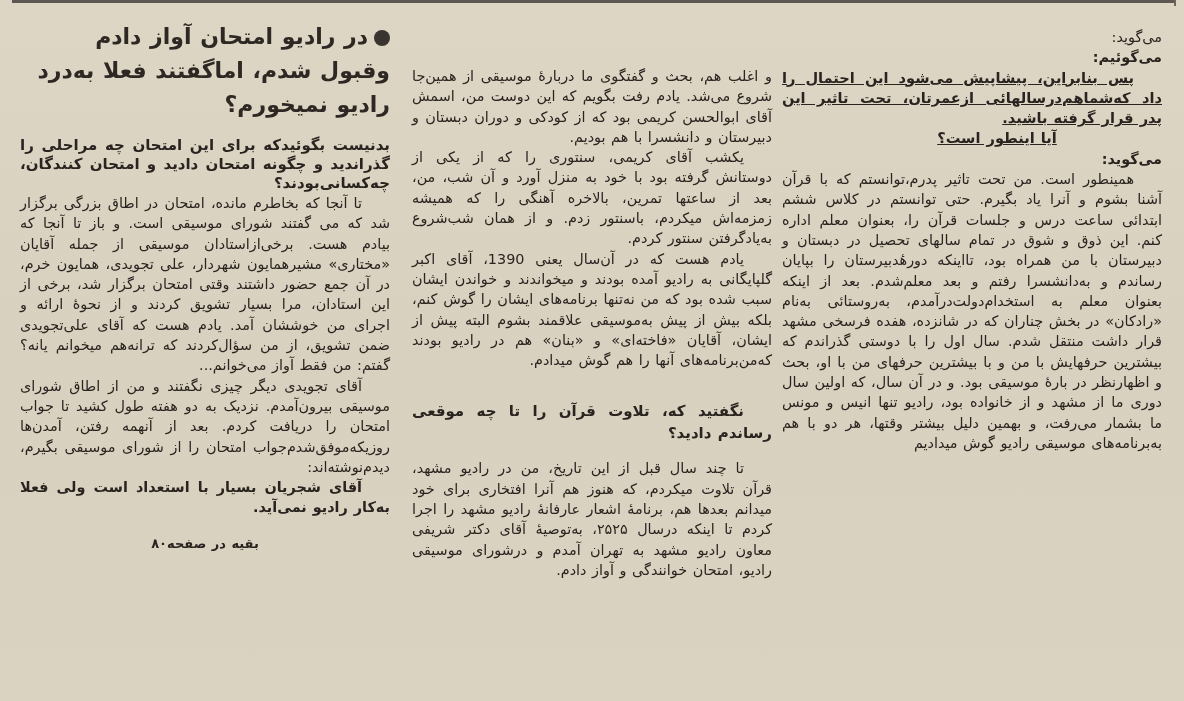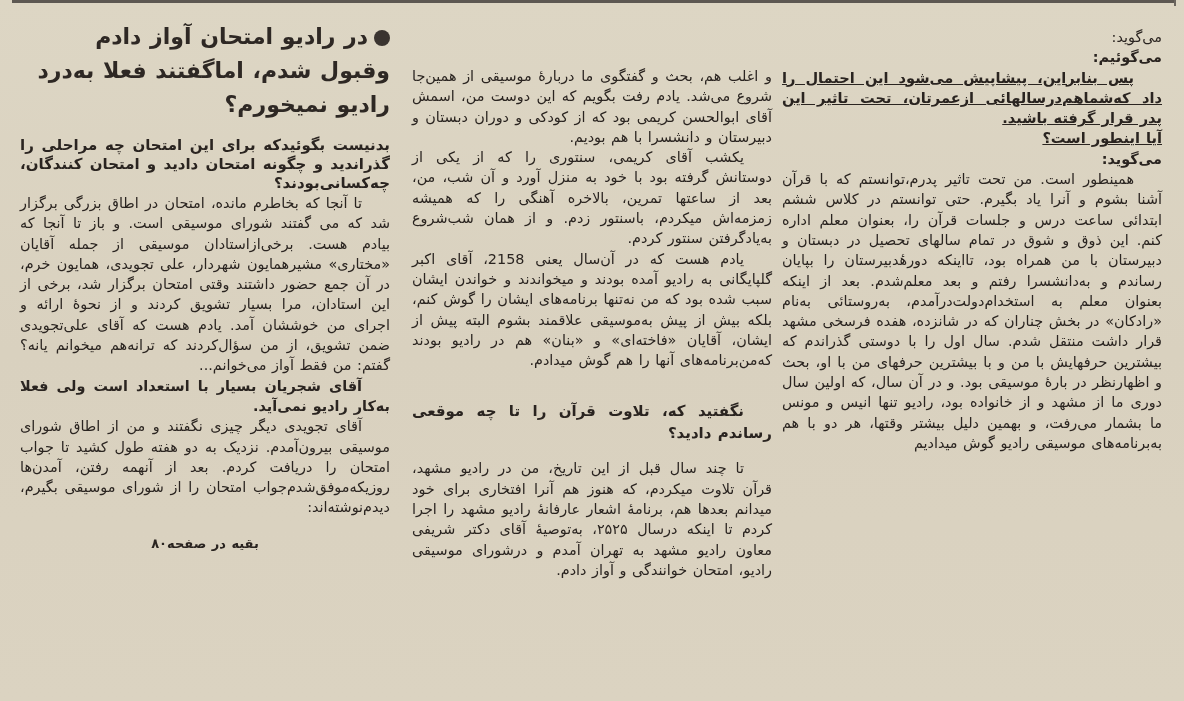--- a/index.html
+++ b/index.html
@@ -26,21 +26,21 @@
       font-size: 14.4px; line-height: 20.3px; word-spacing: 1px;
     }
     .col-right { left: 782px; width: 380px; top: 27px; }
     .col-mid   { left: 412px; width: 360px; top: 26px; margin-top: 40px; }
     .col-left  { left: 20px;  width: 370px; top: 20px; }
     p { margin: 0; }
     .indent { text-indent: 28px; }
     .q { font-weight: bold; font-size: 14.6px; text-decoration: underline; }
     .label { font-weight: normal; padding-right: 0; }
     .label-bold { font-weight: bold; text-align: right; padding-left: 70px; }
-    .label-centre { padding-left: 50px; }
+    .label-centre { text-align: center; padding-left: 50px; }
     .headline {
       font-weight: bold; font-size: 22px; line-height: 34px; text-align: right;
       color: #2e2824;
     }
     .headline .bullet {
       display: inline-block; width: 16px; height: 16px; border-radius: 50%;
       background: #3a3430; margin-left: 6px; vertical-align: middle;
     }
     .subq { font-weight: bold; font-size: 15px; line-height: 19px; text-align: justify; margin-top: 14px; }
     .midq { font-weight: bold; font-size: 15px; line-height: 22px; margin-top: 30px; margin-bottom: 14px; text-indent: 28px; }
@@ -61,28 +61,28 @@
     <p class="label-bold">می‌گوئیم:</p>
     <p class="q indent">پس بنابراین، پیشاپیش می‌شود این احتمال را داد که‌شماهم‌درسالهائی ازعمرتان، تحت تاثیر این پدر قرار گرفته باشید.</p>
     <p class="q label-centre">آیا اینطور است؟</p>
     <p class="label-bold">می‌گوید:</p>
     <p class="indent">همینطور است. من تحت تاثیر پدرم،توانستم که با قرآن آشنا بشوم و آنرا یاد بگیرم. حتی توانستم در کلاس ششم ابتدائی ساعت درس و جلسات قرآن را، بعنوان معلم اداره کنم. این ذوق و شوق در تمام سالهای تحصیل در دبستان و دبیرستان با من همراه بود، تااینکه دورهٔدبیرستان را بپایان رساندم و به‌دانشسرا رفتم و بعد معلم‌شدم. بعد از اینکه بعنوان معلم به استخدام‌دولت‌درآمدم، به‌روستائی به‌نام «رادکان» در بخش چناران که در شانزده، هفده فرسخی مشهد قرار داشت منتقل شدم. سال اول را با دوستی گذراندم که بیشترین حرفهایش با من و با بیشترین حرفهای من با او، بحث و اظهارنظر در بارهٔ موسیقی بود. و در آن سال، که اولین سال دوری ما از مشهد و از خانواده بود، رادیو تنها انیس و مونس ما بشمار می‌رفت، و بهمین دلیل بیشتر وقتها، هر دو با هم به‌برنامه‌های موسیقی رادیو گوش میدادیم</p>
   </div>
 
   <div class="column col-mid">
     <p>و اغلب هم، بحث و گفتگوی ما دربارهٔ موسیقی از همین‌جا شروع می‌شد. یادم رفت بگویم که این دوست من، اسمش آقای ابوالحسن کریمی بود که از کودکی و دوران دبستان و دبیرستان و دانشسرا با هم بودیم.</p>
     <p class="indent">یکشب آقای کریمی، سنتوری را که از یکی از دوستانش گرفته بود با خود به منزل آورد و آن شب، من، بعد از ساعتها تمرین، بالاخره آهنگی را که همیشه زمزمه‌اش میکردم، باسنتور زدم. و از همان شب‌شروع به‌یادگرفتن سنتور کردم.</p>
-    <p class="indent">یادم هست که در آن‌سال یعنی 2158، آقای اکبر گلپایگانی به رادیو آمده بودند و میخواندند و خواندن ایشان سبب شده بود که من نه‌تنها برنامه‌های ایشان را گوش کنم، بلکه بیش از پیش به‌موسیقی علاقمند بشوم البته پیش از ایشان، آقایان «فاخته‌ای» و «بنان» هم در رادیو بودند که‌من‌برنامه‌های آنها را هم گوش میدادم.</p>
+    <p class="indent">یادم هست که در آن‌سال یعنی 1390، آقای اکبر گلپایگانی به رادیو آمده بودند و میخواندند و خواندن ایشان سبب شده بود که من نه‌تنها برنامه‌های ایشان را گوش کنم، بلکه بیش از پیش به‌موسیقی علاقمند بشوم البته پیش از ایشان، آقایان «فاخته‌ای» و «بنان» هم در رادیو بودند که‌من‌برنامه‌های آنها را هم گوش میدادم.</p>
     <p class="midq">نگفتید که، تلاوت قرآن را تا چه موقعی رساندم دادید؟</p>
     <p class="indent">تا چند سال قبل از این تاریخ، من در رادیو مشهد، قرآن تلاوت میکردم، که هنوز هم آنرا افتخاری برای خود میدانم بعدها هم، برنامهٔ اشعار عارفانهٔ رادیو مشهد را اجرا کردم تا اینکه درسال ۲۵۲۵، به‌توصیهٔ آقای دکتر شریفی معاون رادیو مشهد به تهران آمدم و درشورای موسیقی رادیو، امتحان خوانندگی و آواز دادم.</p>
   </div>
 
   <div class="column col-left">
     <div class="headline">
       <span class="bullet"></span><span>در رادیو امتحان آواز دادم وقبول شدم، اماگفتند فعلا به‌درد رادیو نمیخورم؟</span>
     </div>
     <p class="subq">بدنیست بگوئیدکه برای این امتحان چه مراحلی را گذراندید و چگونه امتحان دادید و امتحان کنندگان، چه‌کسانی‌بودند؟</p>
     <p class="indent">تا آنجا که بخاطرم مانده، امتحان در اطاق بزرگی برگزار شد که می گفتند شورای موسیقی است. و باز تا آنجا که بیادم هست. برخی‌ازاستادان موسیقی از جمله آقایان «مختاری» مشیرهمایون شهردار، علی تجویدی، همایون خرم، در آن جمع حضور داشتند وقتی امتحان برگزار شد، برخی از این استادان، مرا بسیار تشویق کردند و از نحوهٔ ارائه و اجرای من خوششان آمد. یادم هست که آقای علی‌تجویدی ضمن تشویق، از من سؤال‌کردند که ترانه‌هم میخوانم یانه؟ گفتم: من فقط آواز می‌خوانم...</p>
+    <p class="indent">آقای تجویدی دیگر چیزی نگفتند و من از اطاق شورای موسیقی بیرون‌آمدم. نزدیک به دو هفته طول کشید تا جواب امتحان را دریافت کردم. بعد از آنهمه رفتن، آمدن‌ها روزیکه‌موفق‌شدم‌جواب امتحان را از شورای موسیقی بگیرم، دیدم‌نوشته‌اند:</p>
     <p class="indent emph">آقای شجریان بسیار با استعداد است ولی فعلا به‌کار رادیو نمی‌آید.</p>
-    <p class="indent">آقای تجویدی دیگر چیزی نگفتند و من از اطاق شورای موسیقی بیرون‌آمدم. نزدیک به دو هفته طول کشید تا جواب امتحان را دریافت کردم. بعد از آنهمه رفتن، آمدن‌ها روزیکه‌موفق‌شدم‌جواب امتحان را از شورای موسیقی بگیرم، دیدم‌نوشته‌اند:</p>
     <p class="cont">بقیه در صفحه۸۰</p>
   </div>
 </div>
 
 </body></html>

